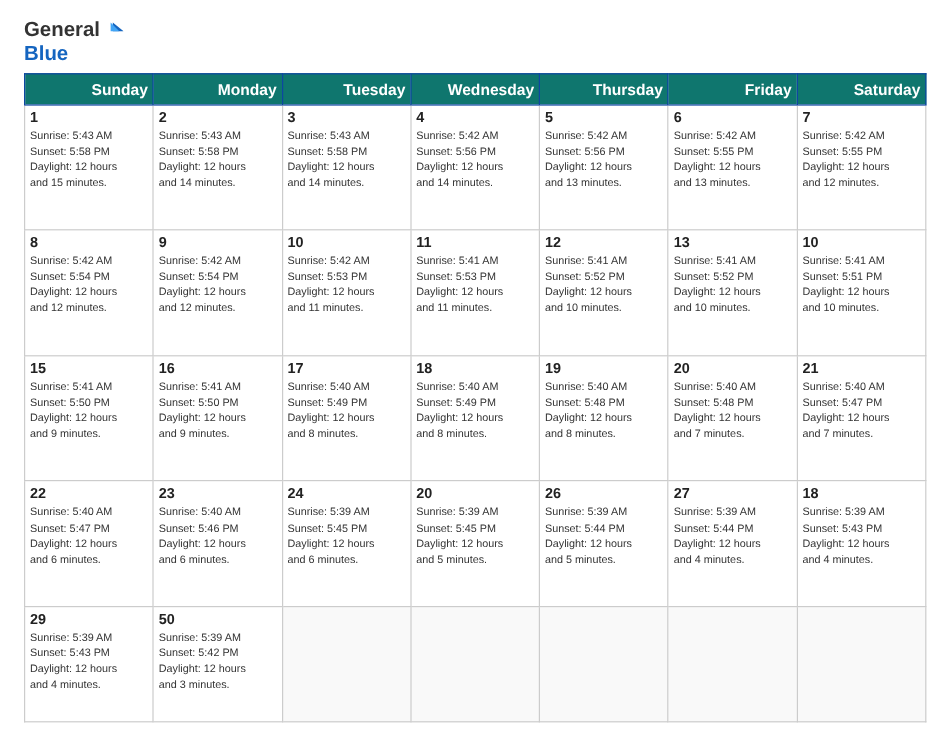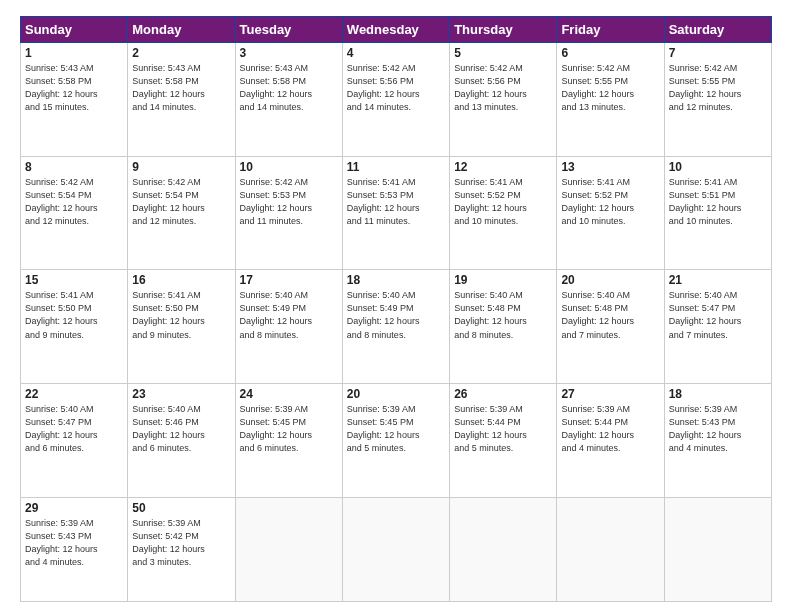--- a/index.html
+++ b/index.html
@@ -42,26 +42,26 @@
       color: #555;
       margin-top: 2px;
     }
     .calendar {
       width: 100%;
       border-collapse: collapse;
       flex: 1;
       table-layout: fixed;
     }
     .calendar th {
-      background: #701a75;
+      background: #0f766e;
       color: #fff;
       font-size: 13px;
       font-weight: bold;
       padding: 5px 4px;
-      text-align: left;
+      text-align: right;
       border: 1px solid #0d47a1;
     }
     .calendar td {
       border: 1px solid #ccc;
       vertical-align: top;
       padding: 3px 4px;
       font-size: 9.5px;
       color: #333;
       width: calc(100% / 7);
       height: 82px;
@@ -83,20 +83,35 @@
     }
     .last-row td {
       height: 68px;
       margin-left: 21px;
     }
   </style>
 </head>
 <body>
 
 <div class="page">
+  <div class="header">
+    <div class="logo">
+  <div style="font-family:Arial,sans-serif; font-size:17px; font-weight:bold; line-height:1.1;">
+    <span style="color:#333">General</span><svg style="display:inline-block;vertical-align:middle;margin-left:2px;" width="18" height="18" viewBox="0 0 20 20">
+            <polygon points="10,2 20,10 10,10" fill="#1565C0"></polygon>
+            <polygon points="10,2 18,10 10,10" fill="#42A5F5" transform="translate(-2,0)"></polygon>
+          </svg>
+  </div>
+  <div style="font-family:Arial,sans-serif; font-size:17px; font-weight:bold; color:#1565C0;">Blue</div>
+</div>
+    <div class="title-block">
+      <div class="month-title"></div>
+      <div class="subtitle"></div>
+    </div>
+  </div>
 
   <table class="calendar">
     <thead>
       <tr>
       <th>Sunday</th>
           <th>Monday</th>
           <th>Tuesday</th>
           <th>Wednesday</th>
           <th>Thursday</th>
           <th>Friday</th>

